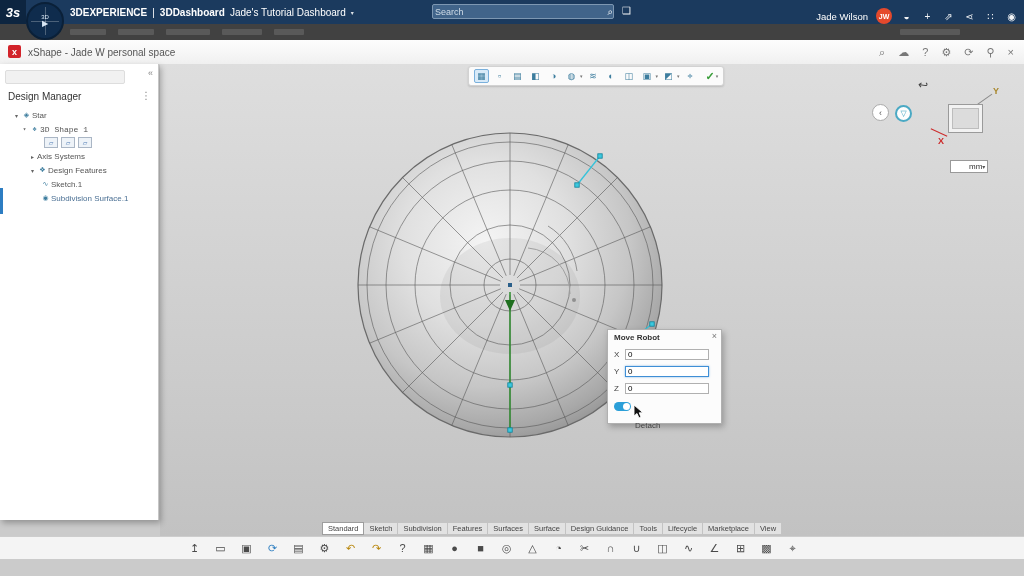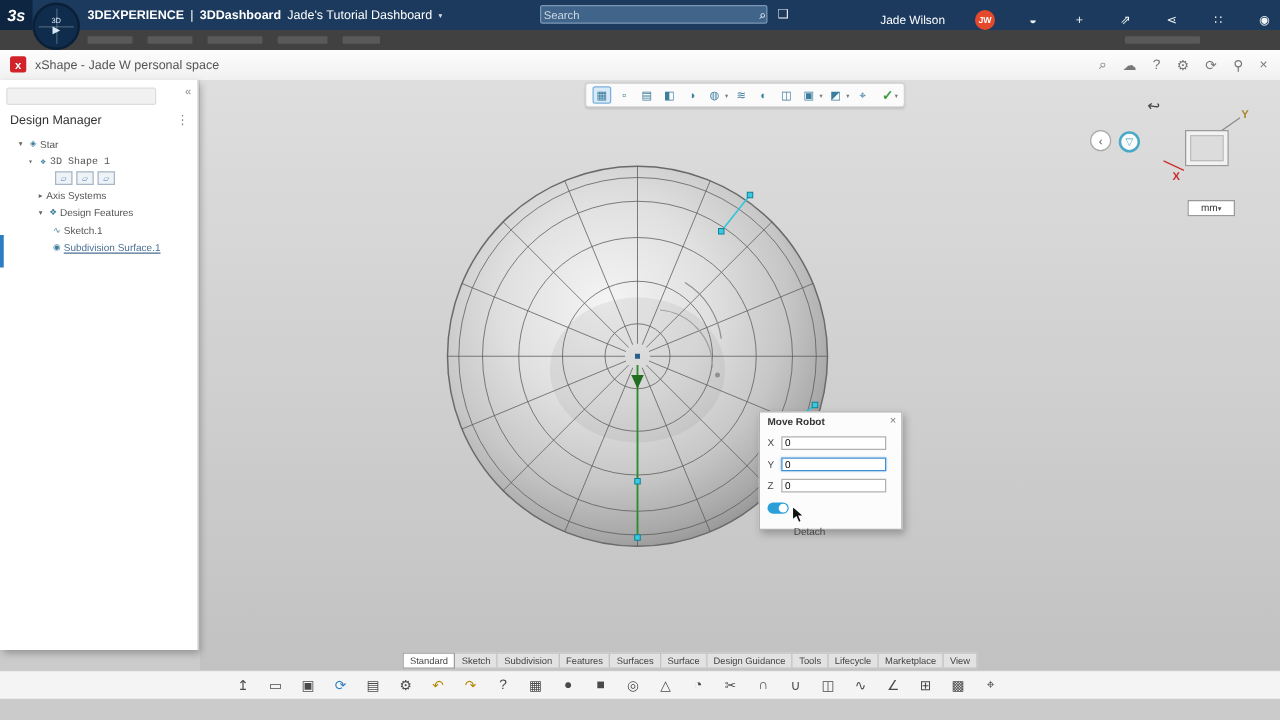--- a/index.html
+++ b/index.html
@@ -18,21 +18,21 @@
   .compass-play{font-size:8px;}
   .brand{position:absolute;left:70px;top:0;height:24px;display:flex;align-items:center;gap:5px;color:#fff;font-size:10px;white-space:nowrap;}
   .brand b{font-weight:bold;}
   .caret-sm{font-size:6px;opacity:.85;}
   .search{position:absolute;left:432px;top:4px;width:182px;height:15px;background:#41648a;
           border:1px solid #7d97b2;border-radius:2px;display:flex;align-items:flex-end;padding:0 0;box-sizing:border-box;}
   .search input{flex:1;background:transparent;border:none;outline:none;color:#fff;font-size:9px;min-width:0;}
   .search input::placeholder{color:#cfdbe7;}
   .search-glyph{color:#fff;font-size:10px;}
   .tag{position:absolute;left:622px;top:5px;color:#fff;font-size:10px;opacity:.9;}
-  .topbar-right{position:absolute;right:6px;top:0;height:32px;display:flex;align-items:center;gap:24px;color:#fff;}
+  .topbar-right{position:absolute;right:6px;top:0;height:32px;display:flex;align-items:center;gap:8px;color:#fff;}
   .user-name{font-size:9.5px;}
   .badge{width:16px;height:16px;border-radius:50%;background:#e5492c;color:#fff;font-size:7px;font-weight:bold;
          display:flex;align-items:center;justify-content:center;}
   .tb-icon{font-size:10px;width:13px;text-align:center;opacity:.95;}
   
   .menustrip{position:absolute;top:24px;left:0;width:1024px;height:16px;background:#414141;z-index:1;}
   .mblock{position:absolute;top:5px;height:6px;background:#6d6d6d;border-radius:1px;opacity:.55;}
   
   .window{position:absolute;top:40px;left:0;width:1024px;height:536px;background:#cbcbcb;z-index:5;}
   .titlebar{position:absolute;top:0;left:0;right:0;height:24px;background:linear-gradient(#fdfdfd,#f0f0f0);
@@ -50,21 +50,21 @@
   .panel-header{position:absolute;left:8px;top:27px;font-size:10px;color:#333;}
   .panel-menu{position:absolute;right:7px;top:26px;font-size:10px;color:#888;}
   .tree{position:absolute;left:0;top:44px;right:0;}
   .trow{position:relative;height:14px;display:flex;align-items:center;font-size:8px;color:#555;white-space:nowrap;}
   .tcaret{width:9px;font-size:6px;color:#666;text-align:center;flex:0 0 auto;}
   .ticon{width:11px;font-size:7px;text-align:center;flex:0 0 auto;color:#3d7d9e;}
   .ind0{padding-left:12px;}.ind1{padding-left:20px;font-family:Liberation Mono, monospace;}.ind2{padding-left:28px;}.ind3{padding-left:40px;}
   .chips{height:13px;display:flex;align-items:center;gap:3px;padding-left:44px;}
   .chip{width:12px;height:9px;border:1px solid #aab6c5;background:#eef3f8;font-size:6px;color:#4a77b0;
         display:flex;align-items:center;justify-content:center;}
-  .sel-label{text-decoration:underline;color:#4a6f93;}
+  .sel-label{color:#4a6f93;}
   .sel-indicator{position:absolute;left:0;top:148px;width:3px;height:26px;background:#2d7dc2;z-index:8;}
   
   .canvas{position:absolute;left:160px;top:24px;right:0;height:472px;background:linear-gradient(#dedede,#c2c2c2);overflow:hidden;}
   .sphere-svg{position:absolute;left:0;top:0;}
   .vtoolbar{position:absolute;left:308px;top:2px;height:18px;background:#fbfbfb;border:1px solid #d2d2d2;border-radius:3px;
             box-shadow:0 1px 2px rgba(0,0,0,.15);display:flex;align-items:center;padding:0 5px;gap:3px;z-index:4;}
   .vt-icon{width:15px;height:14px;font-size:9px;color:#3d7d9e;display:flex;align-items:center;justify-content:center;border-radius:2px;box-sizing:border-box;}
   .vt-icon.selected{background:#d8eaf8;border:1px solid #7ab0dc;}
   .vt-caret{font-size:5px;color:#777;margin-left:-2px;}
   .vt-check{color:#3a9e3a;font-weight:bold;font-size:11px;margin-left:5px;}
@@ -73,21 +73,21 @@
   .axis-y-line{position:absolute;left:812px;top:36px;width:22px;height:1px;background:#8a8a8a;transform:rotate(-35deg);z-index:4;}
   .viewcube{position:absolute;left:788px;top:40px;width:33px;height:27px;background:#f2f2f2;border:1px solid #9a9a9a;z-index:4;}
   .viewcube-inner{position:absolute;left:3px;top:3px;right:3px;bottom:3px;background:#dcdcdc;border:1px solid #bdbdbd;}
   .axis-x{position:absolute;left:778px;top:72px;color:#cc2b2b;font-size:9px;font-weight:bold;z-index:4;}
   .axis-x-line{position:absolute;left:770px;top:68px;width:18px;height:1px;background:#cc2b2b;transform:rotate(25deg);z-index:4;}
   .btn-prev{position:absolute;left:712px;top:40px;width:15px;height:15px;border-radius:50%;background:#fff;border:1px solid #aaa;
             color:#555;font-size:9px;display:flex;align-items:center;justify-content:center;z-index:4;}
   .btn-filter{position:absolute;left:735px;top:41px;width:17px;height:17px;border-radius:50%;background:#fdfdfd;border:2px solid #4aa9c4;
               color:#4aa9c4;font-size:8px;display:flex;align-items:center;justify-content:center;box-sizing:border-box;z-index:4;}
   .units{position:absolute;left:790px;top:96px;width:38px;height:13px;background:#fff;border:1px solid #999;font-size:8px;color:#333;
-         display:flex;align-items:center;justify-content:center;padding:0 18px;box-sizing:border-box;z-index:4;}
+         display:flex;align-items:center;justify-content:space-between;padding:0 18px;box-sizing:border-box;z-index:4;}
   .units .caret-sm{color:#555;opacity:1;}
   
   .dialog{position:absolute;left:447px;top:265px;width:113px;height:93px;background:#fcfcfc;border:1px solid #b0b0b0;
           box-shadow:2px 3px 6px rgba(0,0,0,.25);z-index:7;}
   .dlg-title{position:absolute;left:6px;top:3px;font-size:8px;font-weight:bold;color:#333;}
   .dlg-close{position:absolute;right:4px;top:1px;font-size:9px;color:#777;}
   .dlg-row{position:absolute;left:6px;height:12px;display:flex;align-items:center;gap:4px;}
   .dlg-label{width:7px;font-size:8px;color:#444;}
   .dlg-input{width:84px;height:11px;border:1px solid #b0b0b0;background:#fff;font-size:8px;padding:0 2px;
              font-family:"Liberation Sans",sans-serif;box-sizing:border-box;}

